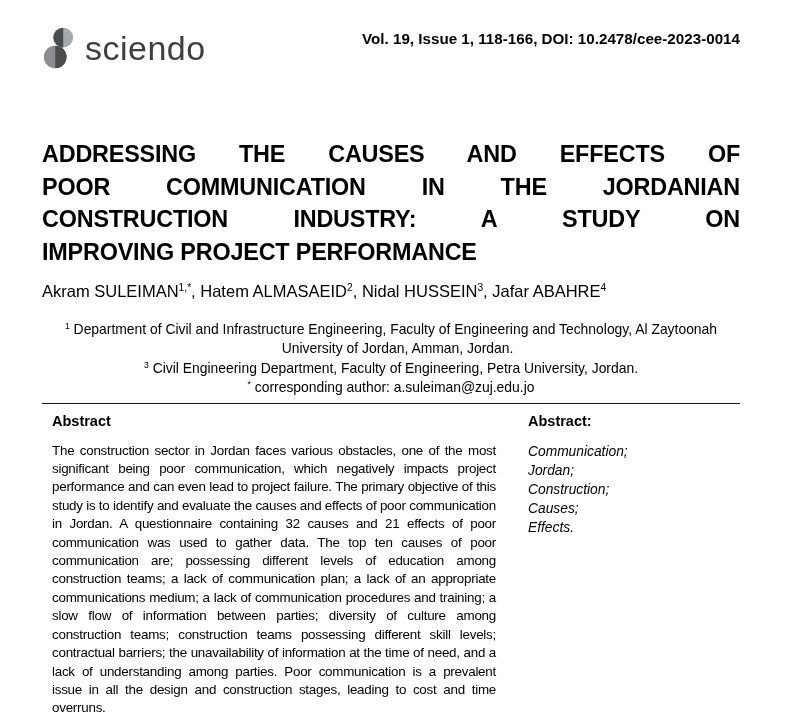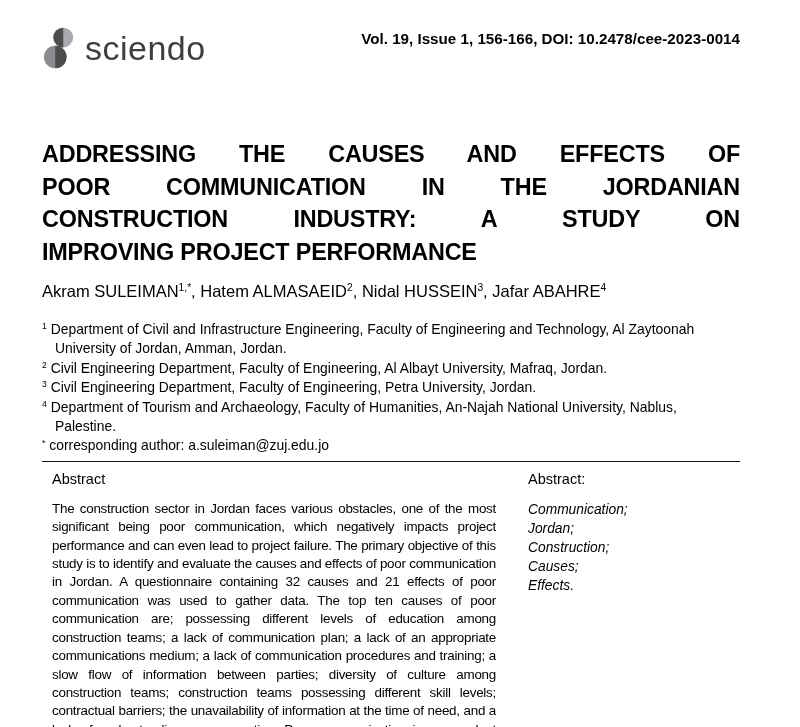--- a/index.html
+++ b/index.html
@@ -50,27 +50,27 @@
   .authors { margin-top: 13px; font-size: 16.5px; line-height: 20px; }
   sup {
     font-size: 62%;
     vertical-align: baseline;
     position: relative;
     top: -0.55em;
     line-height: 0;
   }
   
   .affiliations { margin-top: 19px; font-size: 13.9px; line-height: 19.4px; }
-  .affil { padding-left: 13px; text-indent: -13px; }
+  .affil { padding-left: 13px; text-indent: -13px; text-align: center; }
   
   .rule { border: none; border-top: 1.6px solid #141414; margin: 5px 0 0 0; }
   .columns { display: flex; margin-top: 8px; }
   .col-abstract { width: 454px; box-sizing: border-box; padding-left: 10px; }
   .col-keywords { margin-left: 32px; }
-  .section-heading { font-weight: normal; font-size: 14.5px; line-height: 18px; }
+  .section-heading { font-weight: bold; font-size: 14.5px; line-height: 18px; }
   .abstract-text {
     margin: 12px 0 0 0;
     font-size: 13.4px;
     line-height: 18.4px;
     letter-spacing: -0.25px;
     text-align: justify;
   }
   .keywords-list { margin-top: 12px; font-size: 13.8px; line-height: 19px; font-style: italic; }
 </style>
 </head>
@@ -82,38 +82,36 @@
     <div class="logo">
       <svg width="34" height="44" viewBox="0 0 36 44">
         <circle cx="22.5" cy="11" r="10.5" fill="#a7a9ac"></circle>
         <circle cx="14" cy="31.5" r="12" fill="#8a8c8f"></circle>
         <path d="M22.5 0.5 A10.5 10.5 0 0 0 22.5 21.5 Z" fill="#4b4c4e"></path>
         <path d="M14 19.5 A12 12 0 0 1 14 43.5 Z" fill="#4b4c4e"></path>
       </svg>
       <span class="logo-text">sciendo</span>
     </div>
     <div class="journal-info">
-      <div>Vol. 19, Issue 1, 156-166, DOI: 10.2478/cee-2023-0014</div>
+      <div>Vol. 19, Issue 1, 118-166, DOI: 10.2478/cee-2023-0014</div>
     </div>
   </header>
 
   <h1 class="title">
       <div class="title-line">ADDRESSING THE CAUSES AND EFFECTS OF</div>
       <div class="title-line">POOR COMMUNICATION IN THE JORDANIAN</div>
       <div class="title-line">CONSTRUCTION INDUSTRY: A STUDY ON</div>
       <div class="title-line last">IMPROVING PROJECT PERFORMANCE</div>
     </h1>
 
   <div class="authors"><span>Akram SULEIMAN</span><sup>1,*</sup>, <span>Hatem ALMASAEID</span><sup>2</sup>, <span>Nidal HUSSEIN</span><sup>3</sup>, <span>Jafar ABAHRE</span><sup>4</sup></div>
 
   <div class="affiliations">
       <div class="affil"><sup>1</sup> Department of Civil and Infrastructure Engineering, Faculty of Engineering and Technology, Al Zaytoonah University of Jordan, Amman, Jordan.</div>
-      <div class="affil"><sup>2</sup> Civil Engineering Department, Faculty of Engineering, Al Albayt University, Mafraq, Jordan.</div>
       <div class="affil"><sup>3</sup> Civil Engineering Department, Faculty of Engineering, Petra University, Jordan.</div>
-      <div class="affil"><sup>4</sup> Department of Tourism and Archaeology, Faculty of Humanities, An-Najah National University, Nablus, Palestine.</div>
       <div class="affil"><sup>*</sup> corresponding author: a.suleiman@zuj.edu.jo</div>
     </div>
 
   <hr class="rule">
 
   <div class="columns">
     <div class="col-abstract">
       <div class="section-heading">Abstract</div>
       <p class="abstract-text">The construction sector in Jordan faces various obstacles, one of the most significant being poor communication, which negatively impacts project performance and can even lead to project failure. The primary objective of this study is to identify and evaluate the causes and effects of poor communication in Jordan. A questionnaire containing 32 causes and 21 effects of poor communication was used to gather data. The top ten causes of poor communication are; possessing different levels of education among construction teams; a lack of communication plan; a lack of an appropriate communications medium; a lack of communication procedures and training; a slow flow of information between parties; diversity of culture among construction teams; construction teams possessing different skill levels; contractual barriers; the unavailability of information at the time of need, and a lack of understanding among parties. Poor communication is a prevalent issue in all the design and construction stages, leading to cost and time overruns.</p>
     </div>

